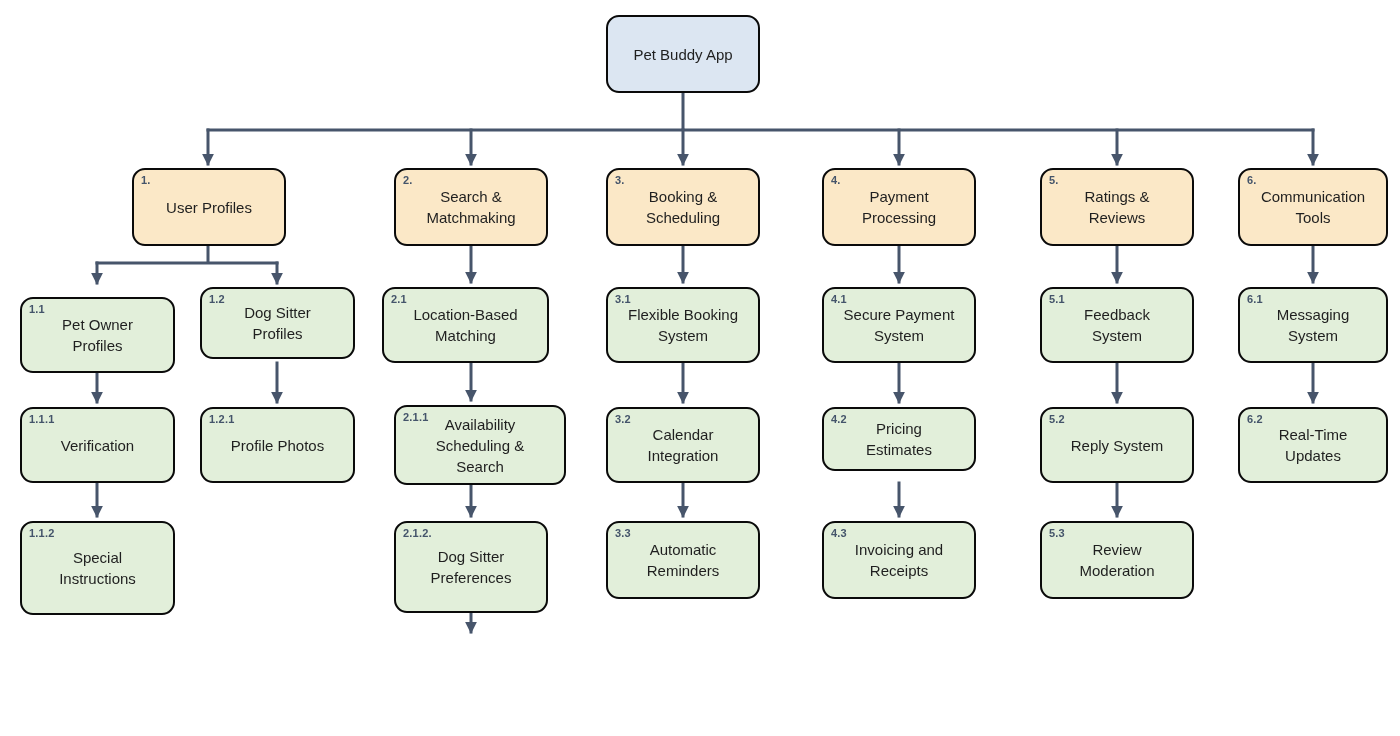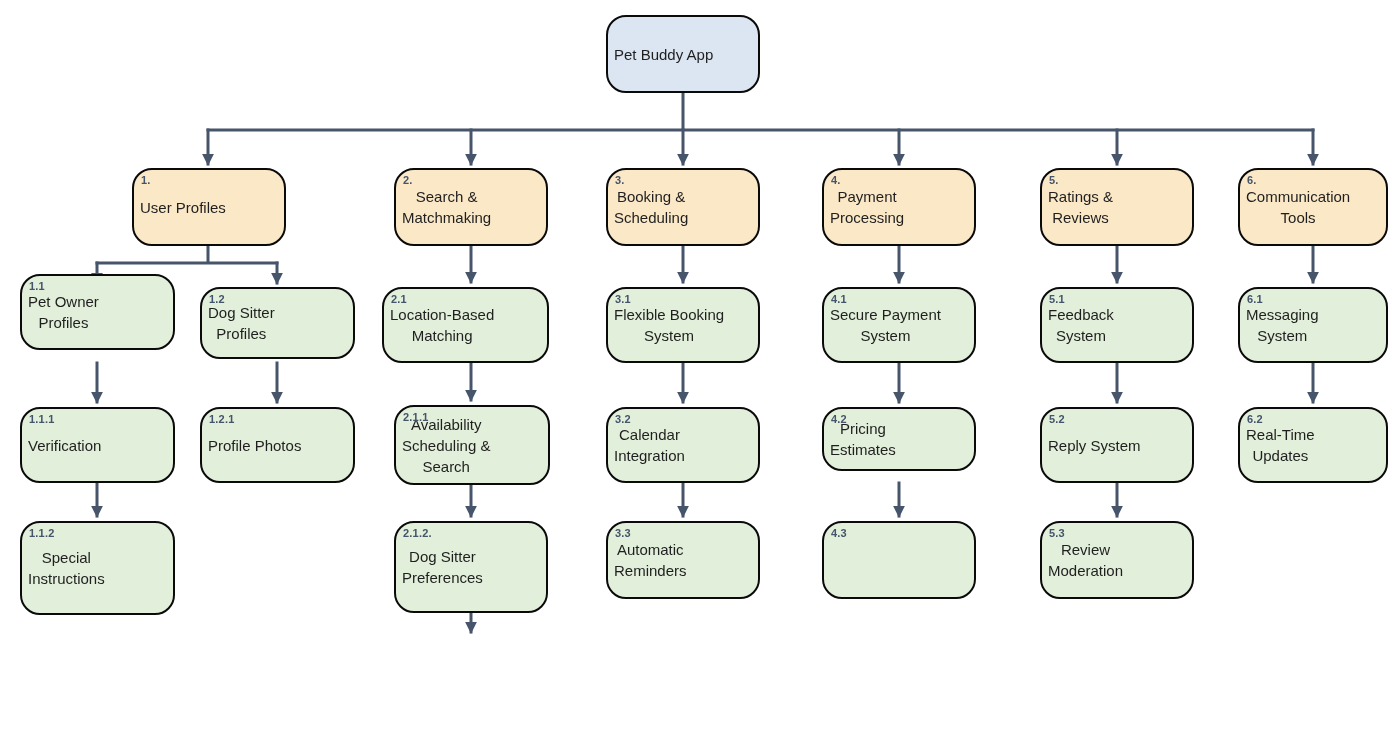--- a/index.html
+++ b/index.html
@@ -18,22 +18,22 @@
     width:1400px;height:736px;
     background:var(--canvas-bg);
     overflow:hidden;
     font-family:"Liberation Sans", sans-serif;
   }
   #wires{position:absolute;left:0;top:0;width:1400px;height:736px;}
   .node{
     position:absolute;
     box-sizing:border-box;
     border:2.5px solid var(--node-border);
-    border-radius:20px;
-    display:flex;align-items:center;justify-content:flex-start;
+    border-radius:13px;
+    display:flex;align-items:center;justify-content:center;
     text-align:center;
   }
   .node .num{
     position:absolute;
     top:4px;left:7px;
     font-size:11px;font-weight:700;
     color:var(--number-color);
     letter-spacing:.2px;
   }
   .node .label{
@@ -126,21 +126,21 @@
     <span class="num">5.</span>
     <span class="label">Ratings &amp;
 Reviews</span>
   </div>
   <div class="node l1" style="left:1238px;top:168px;width:150px;height:78px">
     <span class="num">6.</span>
     <span class="label">Communication
 Tools</span>
   </div>
 
-  <div class="node child" style="left:20px;top:274px;width:155px;height:76px">
+  <div class="node child" style="left:20px;top:297px;width:155px;height:76px">
     <span class="num">1.1</span>
     <span class="label">Pet Owner
 Profiles</span>
   </div>
   <div class="node child" style="left:200px;top:287px;width:155px;height:72px">
     <span class="num">1.2</span>
     <span class="label">Dog Sitter
 Profiles</span>
   </div>
   <div class="node child" style="left:382px;top:287px;width:167px;height:76px">
@@ -170,21 +170,21 @@
   </div>
 
   <div class="node child" style="left:20px;top:407px;width:155px;height:76px">
     <span class="num">1.1.1</span>
     <span class="label">Verification</span>
   </div>
   <div class="node child" style="left:200px;top:407px;width:155px;height:76px">
     <span class="num">1.2.1</span>
     <span class="label">Profile Photos</span>
   </div>
-  <div class="node child" style="left:394px;top:405px;width:156px;height:80px">
+  <div class="node child" style="left:394px;top:405px;width:172px;height:80px">
     <span class="num">2.1.1</span>
     <span class="label">Availability
 Scheduling &amp;
 Search</span>
   </div>
   <div class="node child" style="left:606px;top:407px;width:154px;height:76px">
     <span class="num">3.2</span>
     <span class="label">Calendar
 Integration</span>
   </div>
@@ -213,20 +213,22 @@
     <span class="label">Dog Sitter
 Preferences</span>
   </div>
   <div class="node child" style="left:606px;top:521px;width:154px;height:78px">
     <span class="num">3.3</span>
     <span class="label">Automatic
 Reminders</span>
   </div>
   <div class="node child" style="left:822px;top:521px;width:154px;height:78px">
     <span class="num">4.3</span>
+    <span class="label">Invoicing and
+Receipts</span>
   </div>
   <div class="node child" style="left:1040px;top:521px;width:154px;height:78px">
     <span class="num">5.3</span>
     <span class="label">Review
 Moderation</span>
   </div>
 
 
 </div>
 

